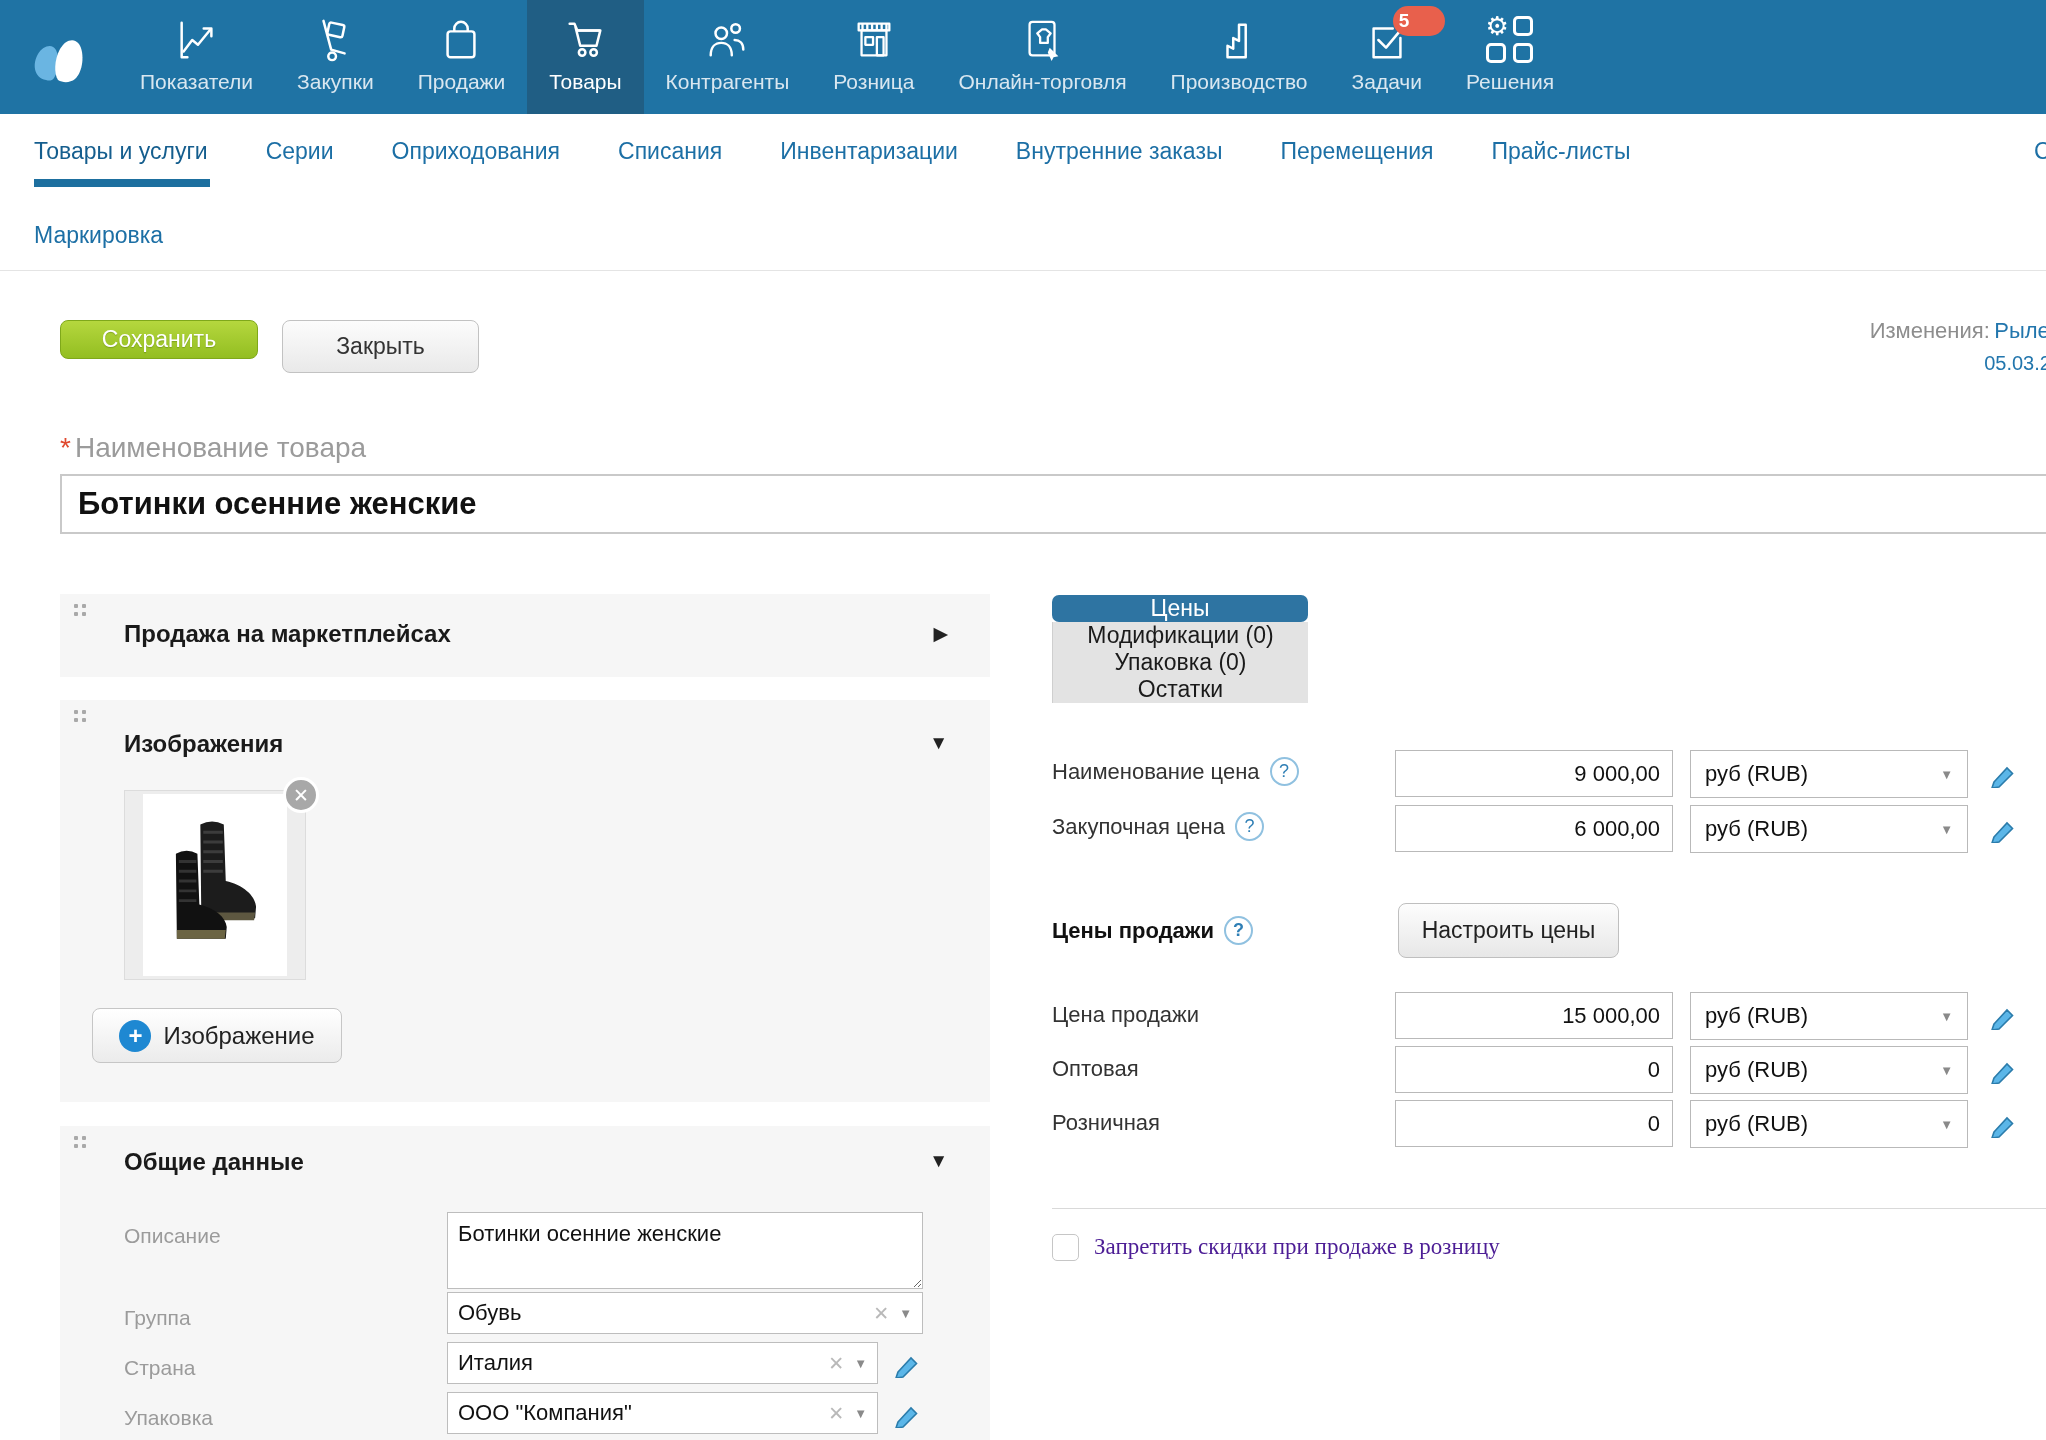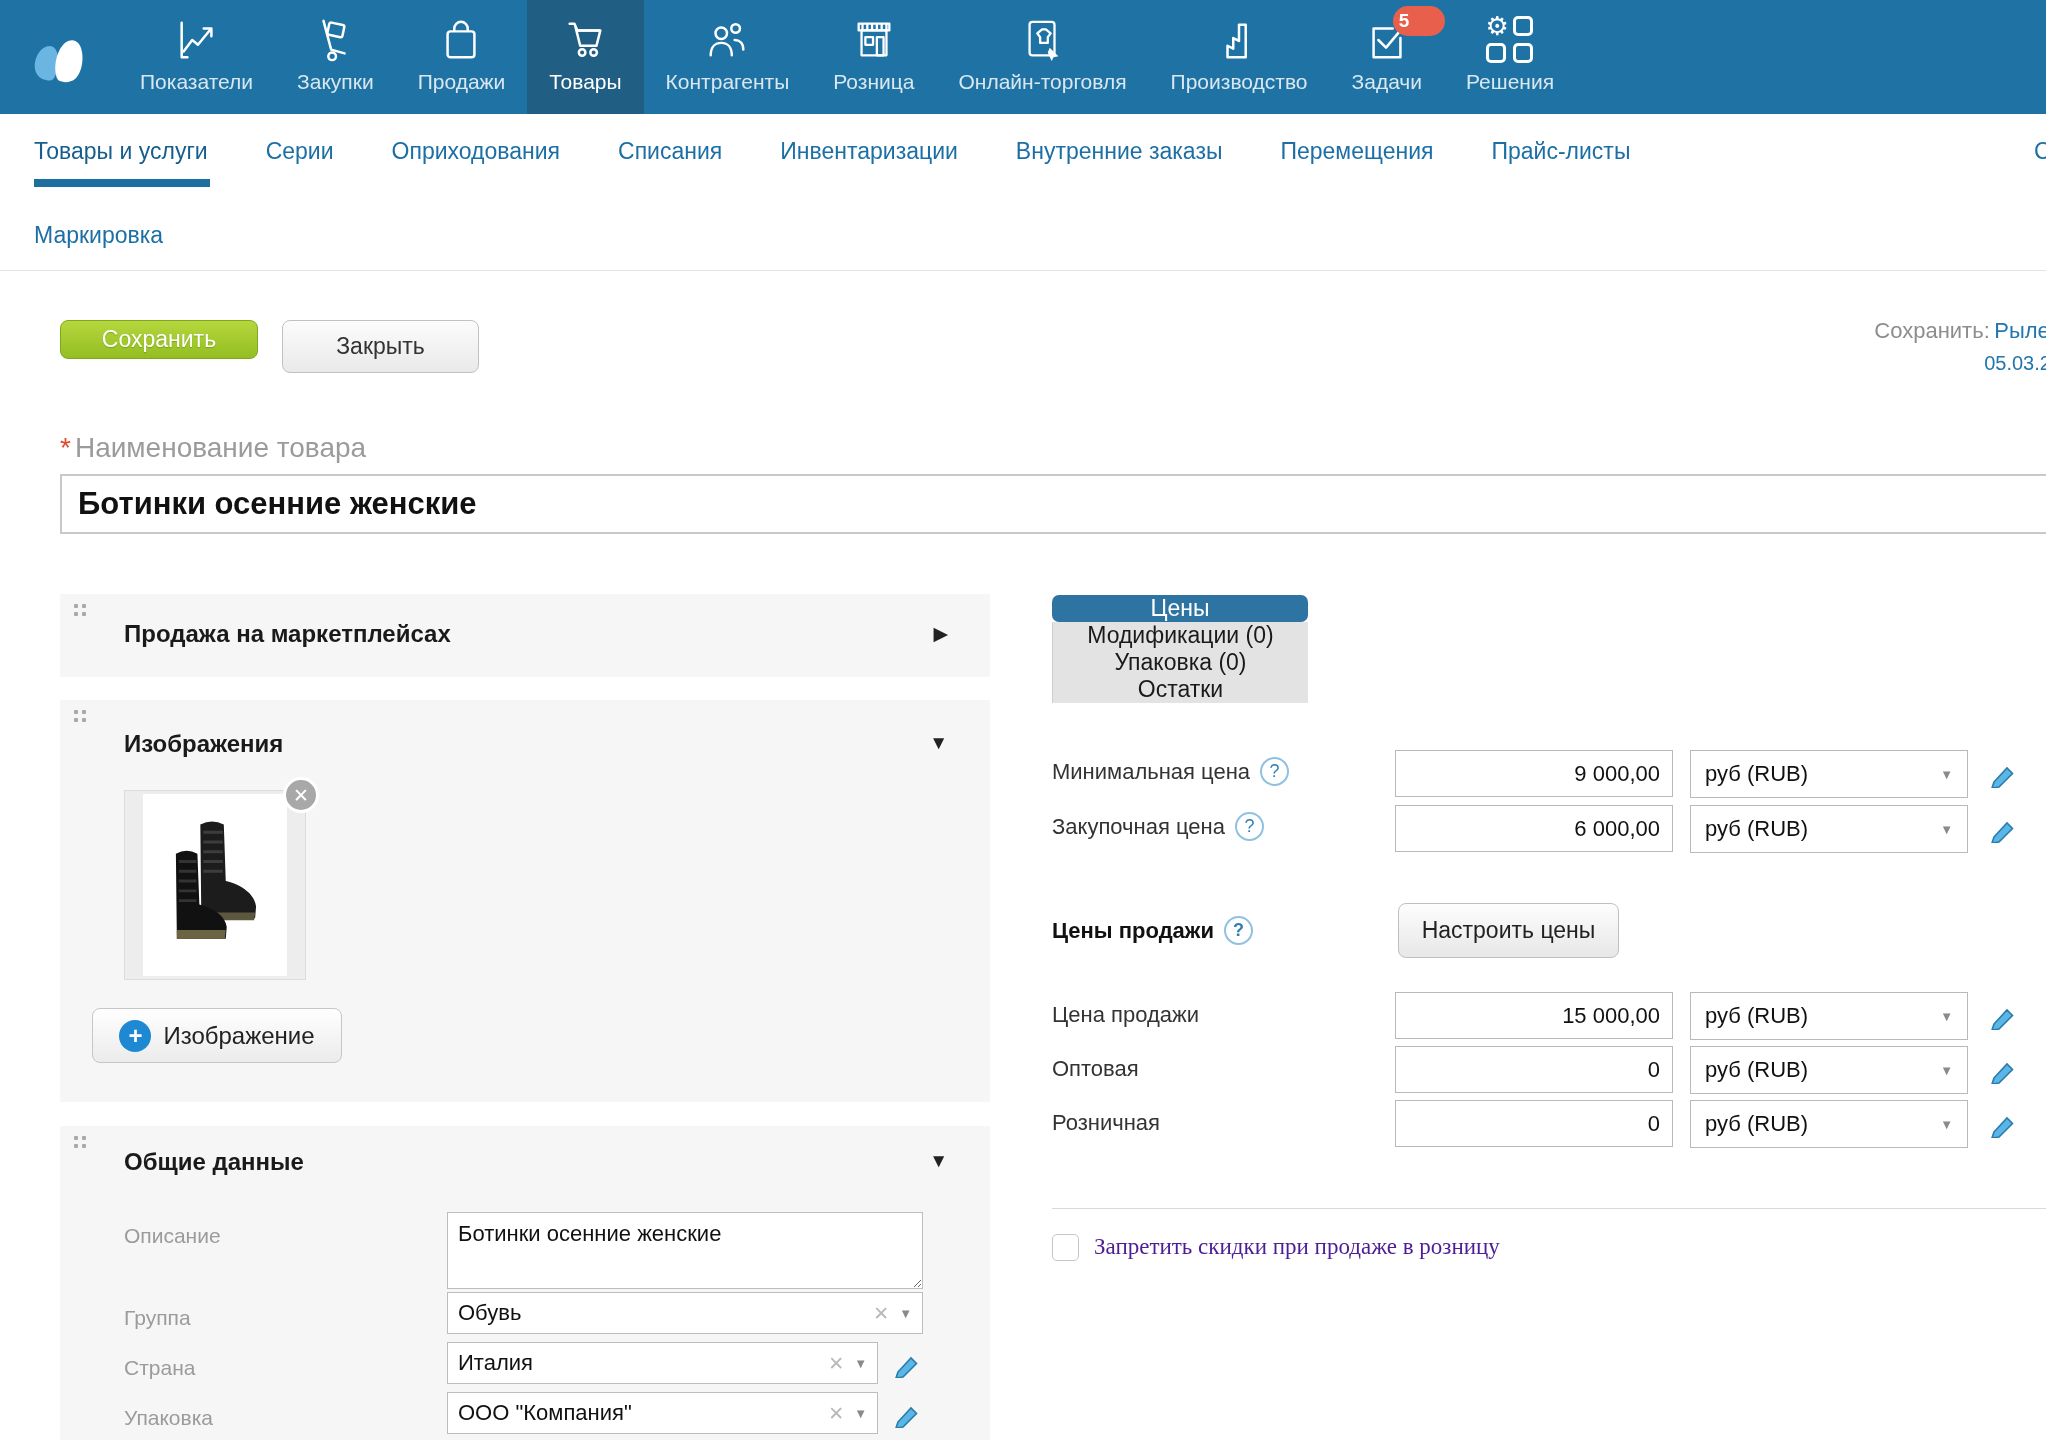--- a/index.html
+++ b/index.html
@@ -258,21 +258,21 @@
     <div class="subnav-row2">
       <span class="subnav-link">Маркировка</span>
     </div>
   </div>
 
   <button class="btn btn-save">Сохранить</button>
   <button class="btn btn-close">Закрыть</button>
 
   <div class="changes">
     <div>
-      <span class="lbl">Сохранить:</span>
+      <span class="lbl">Изменения:</span>
       <a>Рылее</a>
     </div>
     <div class="date">05.03.20</div>
   </div>
 
   <div class="name-label">
     <span class="req">*</span><span>Наименование товара</span>
   </div>
   <input class="name-input" type="text" value="Ботинки осенние женские" style="">
 
@@ -361,21 +361,21 @@
   </section>
 
   <div class="tabs">
     <div class="tab active">Цены</div>
     <div class="tab">Модификации (0)</div>
     <div class="tab">Упаковка (0)</div>
     <div class="tab last">Остатки</div>
   </div>
 
   <div class="price-label" style="left:1052px;top:757px;">
-    <span>Минимальная цена</span>
+    <span>Наименование цена</span>
     <span class="help">?</span>
   </div>
   <input class="num-input" style="left: 1395px; top: 750px;" value="9 000,00">
   <div class="currency" style="left:1690px;top:750px;">
     <span class="val">руб (RUB)</span>
     <span class="caret">▼</span>
   </div>
   <svg class="pencil" style="left:1988px;top:758px;" viewBox="0 0 30 30">
     <path d="M6 24 L19 10 l5.5 5.5 L11 29 l-7 1 z" fill="#5bb6e8" stroke="#2b7cab" stroke-width="1.6"></path>
   </svg>

